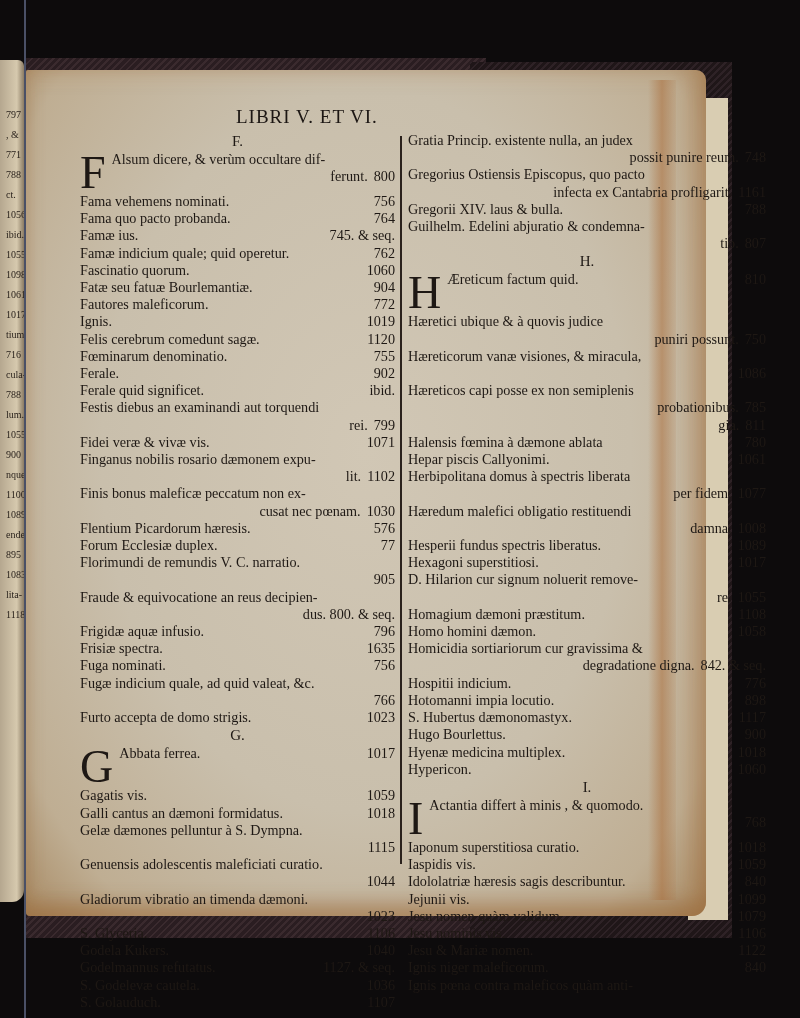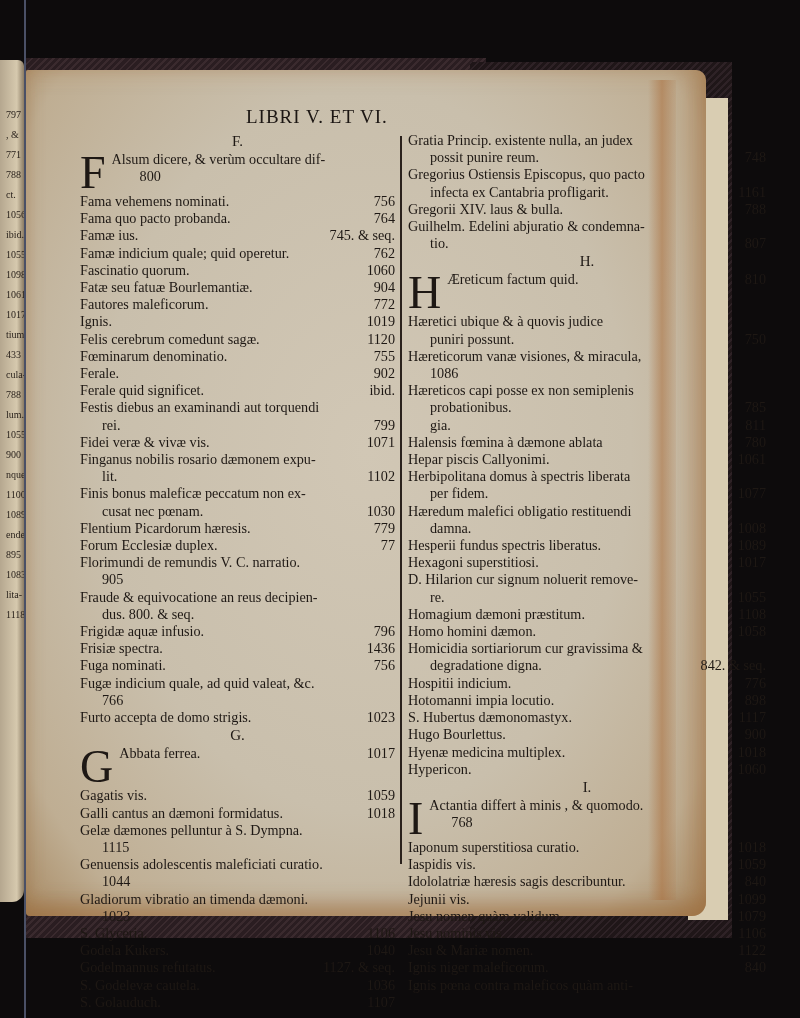--- a/index.html
+++ b/index.html
@@ -30,32 +30,32 @@
     position:absolute; left:26px; top:70px; width:680px; height:846px;
     background:radial-gradient(ellipse at 50% 45%, #d1c7b5 0%, #c9bfac 55%, #bfae93 85%, #a98c66 100%);
     border-radius:2px 10px 14px 4px;
     box-shadow: inset 0 -14px 18px rgba(150,100,50,.45), inset -16px 0 22px rgba(160,105,55,.35);
   }
   .stain-right {
     position:absolute; left:648px; top:80px; width:28px; height:820px;
     background:linear-gradient(90deg, rgba(170,110,60,0) 0%, rgba(170,110,60,.55) 50%, rgba(170,110,60,.1) 100%);
   }
   .header {
-    position:absolute; left:246px; top:106px; font-size:19px; letter-spacing:1px;
+    position:absolute; left:236px; top:106px; font-size:19px; letter-spacing:1px;
     color:#1c1613; font-family:"Liberation Serif", serif;
   }
   .col { position:absolute; top:132px; font-family:"Liberation Serif", serif; color:#1e1814; font-size:14.2px; }
   .col-left { left:80px; width:315px; }
   .col-right { left:408px; width:358px; }
   .divider { position:absolute; left:400px; top:136px; width:2px; height:728px; background:#2a211c; }
   .sec { text-align:center; font-size:15px; margin:1px 0 1px; }
   .entry { display:flex; justify-content:space-between; line-height:17.2px; }
   .entry .t { flex:1; }
   .entry .p { padding-left:6px; white-space:nowrap; }
-  .cont { padding-left:22px; }
+  .cont { padding-left:22px;text-align:right; }
   .drop { float:left; font-size:46px; line-height:40px; margin:2px 6px 0 0; }
   .drop-block { overflow:hidden; }
   .sideline { position:absolute; left:6px; top:105px; font-size:10px; color:#2a221c; line-height:20px; font-family:"Liberation Serif", serif; }
 </style>
 </head>
 <body>
 
 <div class="cover"></div>
 <div class="cover-right"></div>
 <div class="left-page-edge"></div>
@@ -65,21 +65,21 @@
     <div>771</div>
     <div>788</div>
     <div>ct.</div>
     <div>1056</div>
     <div>ibid.</div>
     <div>1055</div>
     <div>1098</div>
     <div>1061</div>
     <div>1017</div>
     <div>tium</div>
-    <div>433</div>
+    <div>716</div>
     <div>cula-</div>
     <div>788</div>
     <div>lum.</div>
     <div>1055</div>
     <div>900</div>
     <div>nque</div>
     <div>1100</div>
     <div>1089</div>
     <div>ende</div>
     <div>895</div>
@@ -99,20 +99,21 @@
 
 <div class="col col-left" id="colL">
     <div class="sec">F.</div>
     <div class="drop-block">
       <span class="drop">F</span>
       <div style="overflow: hidden;">
         <div class="entry">
           <span class="t">Alsum dicere, &amp; verùm occultare dif-</span>
         </div>
         <div class="entry cont">
+          <span class="t">ferunt.</span>
           <span class="p">800</span>
         </div>
       </div>
     </div>
     <div class="entry">
       <span class="t">Fama vehemens nominati.</span>
       <span class="p">756</span>
     </div>
     <div class="entry">
       <span class="t">Fama quo pacto probanda.</span>
@@ -178,21 +179,21 @@
     </div>
     <div class="entry">
       <span class="t">Finis bonus maleficæ peccatum non ex-</span>
     </div>
     <div class="entry cont">
       <span class="t">cusat nec pœnam.</span>
       <span class="p">1030</span>
     </div>
     <div class="entry">
       <span class="t">Flentium Picardorum hæresis.</span>
-      <span class="p">779</span>
+      <span class="p">576</span>
     </div>
     <div class="entry">
       <span class="t">Forum Ecclesiæ duplex.</span>
       <span class="p">77</span>
     </div>
     <div class="entry">
       <span class="t">Florimundi de remundis V. C. narratio.</span>
     </div>
     <div class="entry cont">
       <span class="t">905</span>
@@ -202,21 +203,21 @@
     </div>
     <div class="entry cont">
       <span class="t">dus. 800. &amp; seq.</span>
     </div>
     <div class="entry">
       <span class="t">Frigidæ aquæ infusio.</span>
       <span class="p">796</span>
     </div>
     <div class="entry">
       <span class="t">Frisiæ spectra.</span>
-      <span class="p">1436</span>
+      <span class="p">1635</span>
     </div>
     <div class="entry">
       <span class="t">Fuga nominati.</span>
       <span class="p">756</span>
     </div>
     <div class="entry">
       <span class="t">Fugæ indicium quale, ad quid valeat, &amp;c.</span>
     </div>
     <div class="entry cont">
       <span class="t">766</span>

